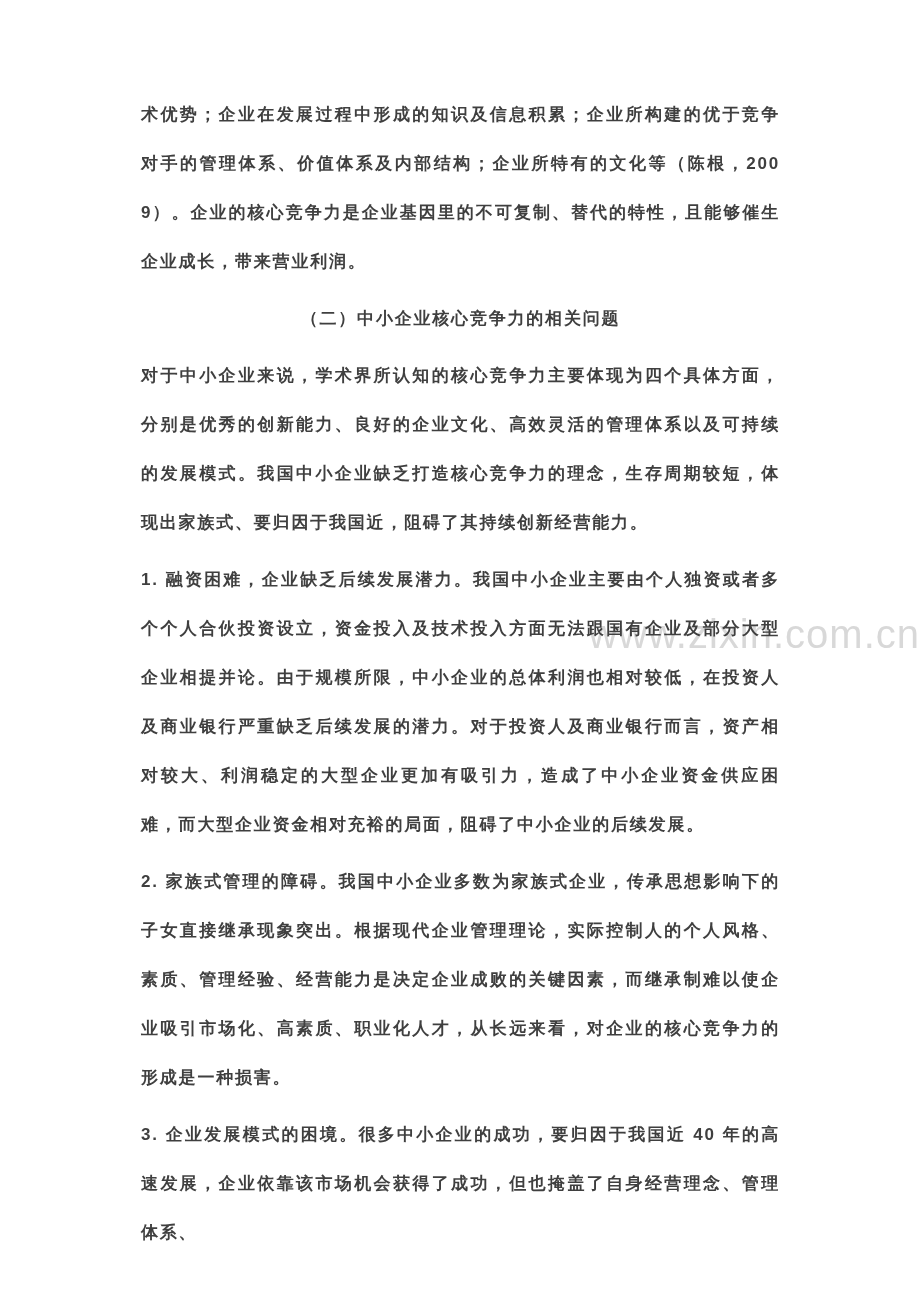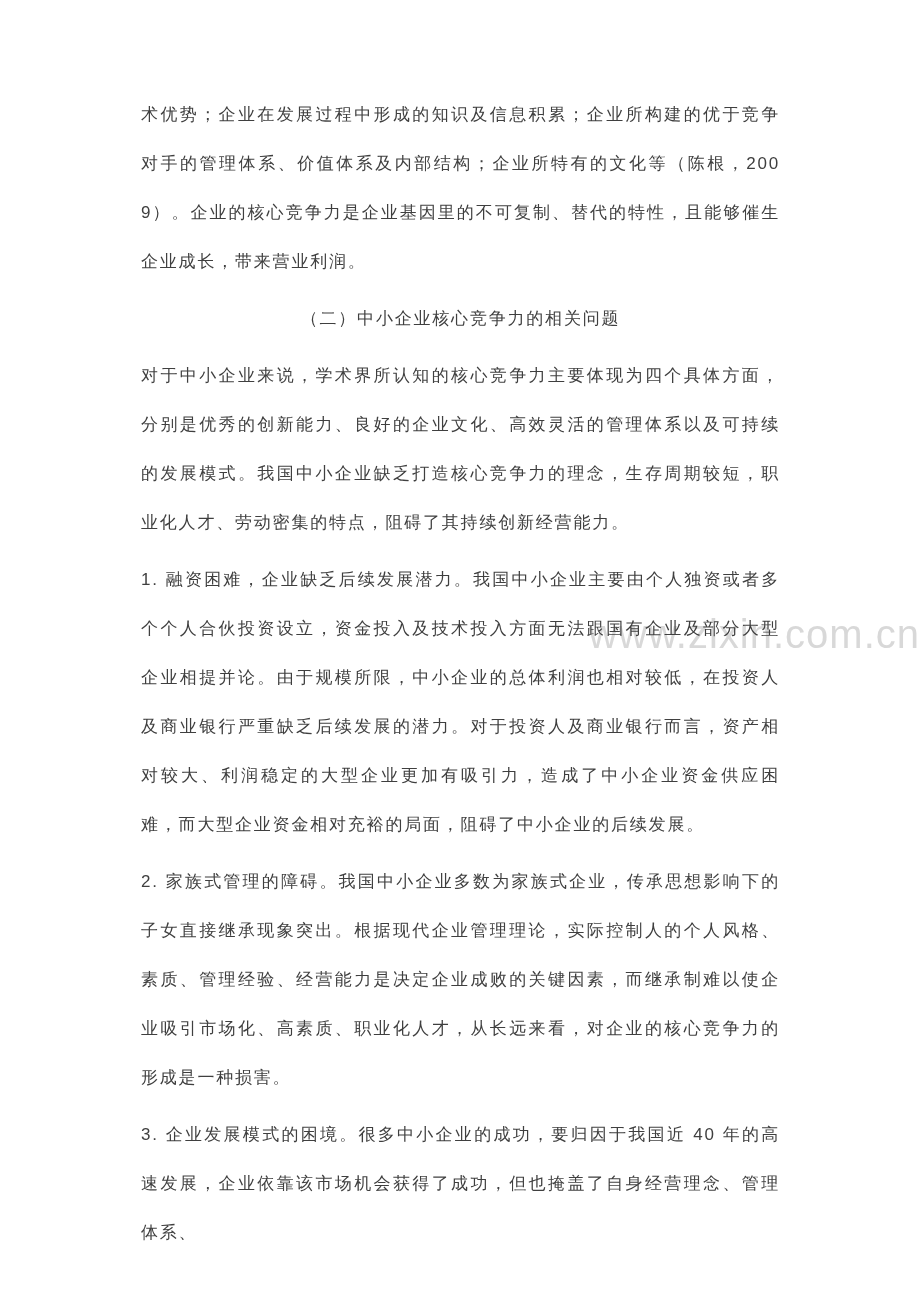--- a/index.html
+++ b/index.html
@@ -39,38 +39,39 @@
   .content p {
     margin: 0 0 8px 0;
     font-size: 17px;
     line-height: 49px;
     letter-spacing: 1.8px;
     color: #3f3f3f;
     text-align: justify;
     text-justify: inter-character;
     word-break: break-all;
     font-family: "Liberation Sans", sans-serif;
+    font-weight: bold;
   }
   .content p.heading {
     text-align: center;
   }
 </style>
 </head>
 <body>
 
 <div class="page">
 
   <div class="watermark">www.zixin.com.cn</div>
 
   <div class="content">
     <p>术优势；企业在发展过程中形成的知识及信息积累；企业所构建的优于竞争对手的管理体系、价值体系及内部结构；企业所特有的文化等（陈根，2009）。企业的核心竞争力是企业基因里的不可复制、替代的特性，且能够催生企业成长，带来营业利润。</p>
 
     <p class="heading">（二）中小企业核心竞争力的相关问题</p>
 
-    <p>对于中小企业来说，学术界所认知的核心竞争力主要体现为四个具体方面，分别是优秀的创新能力、良好的企业文化、高效灵活的管理体系以及可持续的发展模式。我国中小企业缺乏打造核心竞争力的理念，生存周期较短，职业化人才、劳动密集的特点，阻碍了其持续创新经营能力。</p>
+    <p>对于中小企业来说，学术界所认知的核心竞争力主要体现为四个具体方面，分别是优秀的创新能力、良好的企业文化、高效灵活的管理体系以及可持续的发展模式。我国中小企业缺乏打造核心竞争力的理念，生存周期较短，体现出家族式、要归因于我国近，阻碍了其持续创新经营能力。</p>
 
     <p>1. 融资困难，企业缺乏后续发展潜力。我国中小企业主要由个人独资或者多个个人合伙投资设立，资金投入及技术投入方面无法跟国有企业及部分大型企业相提并论。由于规模所限，中小企业的总体利润也相对较低，在投资人及商业银行严重缺乏后续发展的潜力。对于投资人及商业银行而言，资产相对较大、利润稳定的大型企业更加有吸引力，造成了中小企业资金供应困难，而大型企业资金相对充裕的局面，阻碍了中小企业的后续发展。</p>
 
     <p>2. 家族式管理的障碍。我国中小企业多数为家族式企业，传承思想影响下的子女直接继承现象突出。根据现代企业管理理论，实际控制人的个人风格、素质、管理经验、经营能力是决定企业成败的关键因素，而继承制难以使企业吸引市场化、高素质、职业化人才，从长远来看，对企业的核心竞争力的形成是一种损害。</p>
 
     <p>3. 企业发展模式的困境。很多中小企业的成功，要归因于我国近 40 年的高速发展，企业依靠该市场机会获得了成功，但也掩盖了自身经营理念、管理体系、</p>
   </div>
 
 </div>
 

